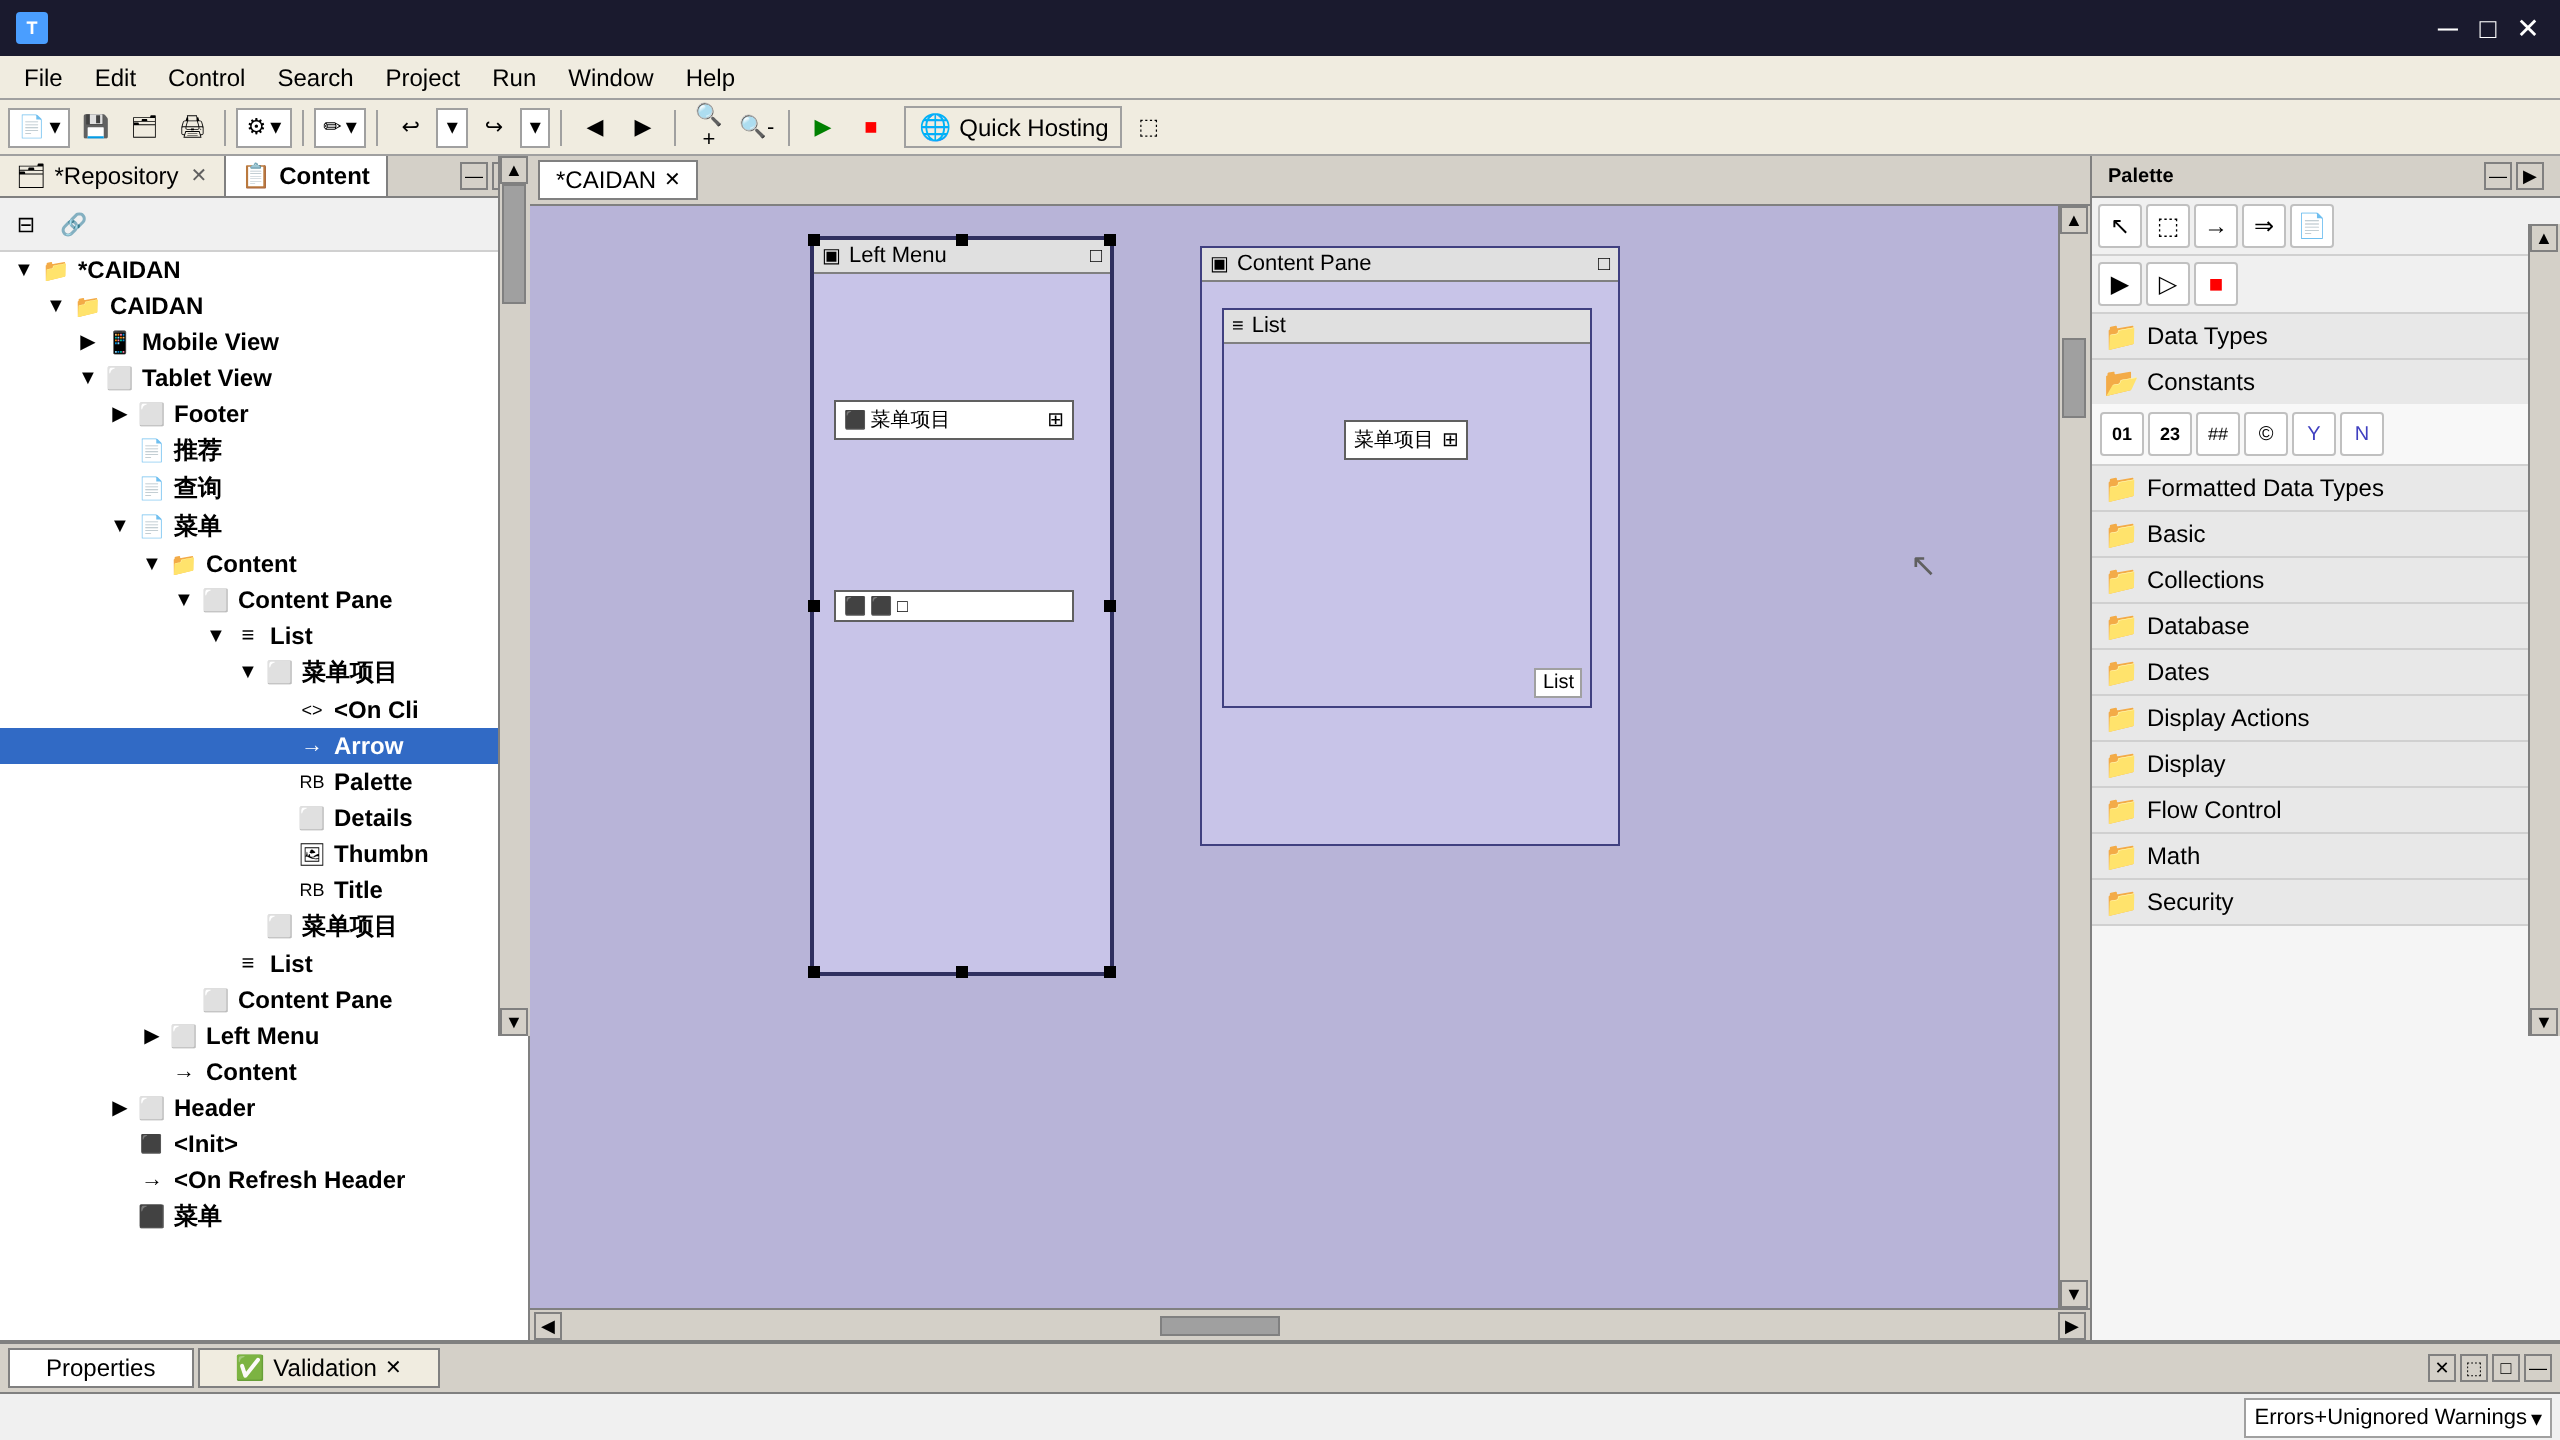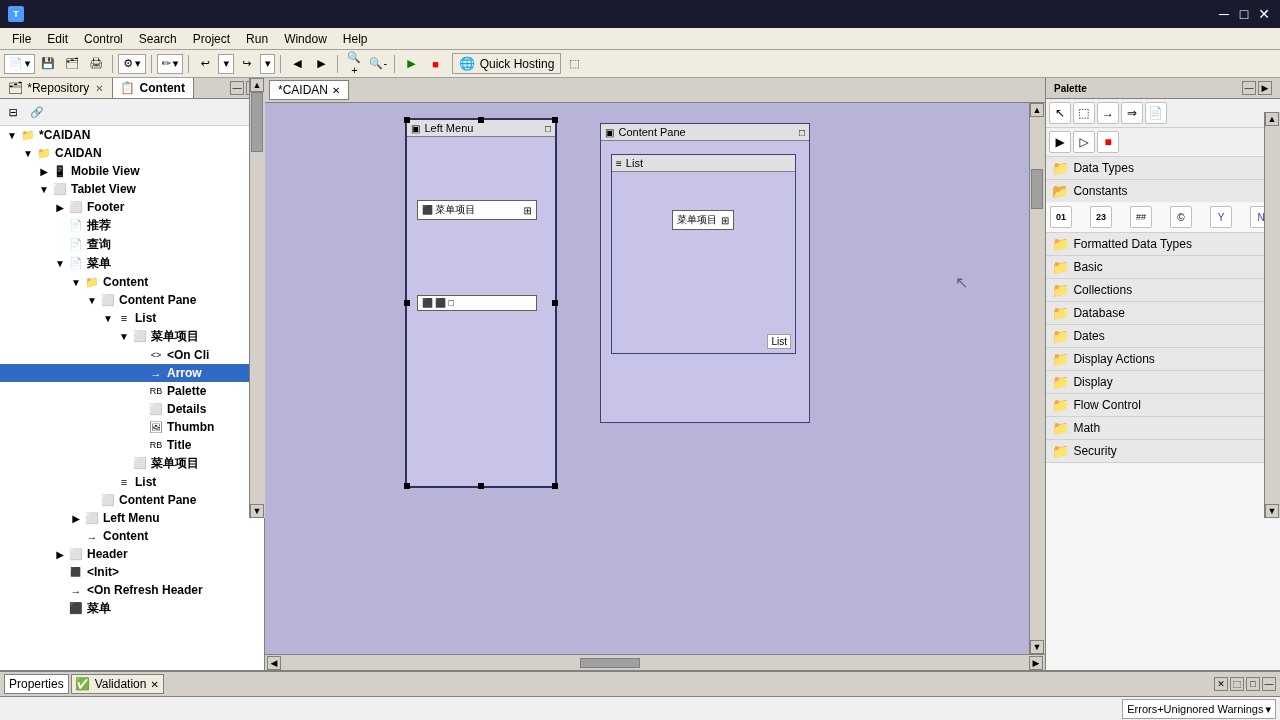--- a/index.html
+++ b/index.html
@@ -57,26 +57,26 @@
     #right-panel-header { background: #d4d0c8; border-bottom: 1px solid #808080; display: flex; align-items: center; justify-content: space-between; padding: 3px 8px; }
     .palette-title { font-size: 10px; font-weight: bold; }
     #palette-content { flex: 1; overflow: auto; }
     
     .palette-toolbar { display: flex; padding: 3px; background: #f0f0f0; border-bottom: 1px solid #d0d0d0; gap: 2px; flex-wrap: wrap; }
     .palette-icon { width: 22px; height: 22px; border: 1px solid transparent; background: white; border-radius: 2px; display: flex; align-items: center; justify-content: center; font-size: 12px; cursor: pointer; border-color: #c0c0c0; }
     
     .palette-section { border-bottom: 1px solid #d0d0d0; }
     .palette-section-header { display: flex; align-items: center; padding: 3px 6px; background: #e8e8e8; cursor: pointer; gap: 4px; font-size: 12px; }
     .palette-folder-icon { color: #d4a843; font-size: 14px; }
-    .palette-icons-row { display: flex; padding: 4px; gap: 18px; background: #f8f8f8; flex-wrap: wrap; }
+    .palette-icons-row { display: flex; padding: 4px; gap: 2px; background: #f8f8f8; flex-wrap: wrap; }
     
     
     #bottom-section { height: 180px; display: flex; flex-direction: column; border-top: 2px solid #808080; background: #f5f5f5; }
     #bottom-tabs { display: flex; background: #d4d0c8; border-bottom: 1px solid #808080; align-items: center; padding: 2px 4px; gap: 2px; }
-    .bottom-tab { padding: 2px 4px; border: 1px solid #808080; background: #f0ece0; cursor: pointer; font-size: 12px; display: flex; align-items: center; gap: 4px; }
+    .bottom-tab { padding: 2px 18px; border: 1px solid #808080; background: #f0ece0; cursor: pointer; font-size: 12px; display: flex; align-items: center; gap: 4px; }
     .bottom-tab.active { background: white; }
     #bottom-toolbar { display: flex; padding: 2px 4px; background: #f0f0f0; border-bottom: 1px solid #d0d0d0; justify-content: flex-end; gap: 2px; }
     #bottom-filter { padding: 2px 4px; border: 1px solid #a0a0a0; background: white; height: 20px; font-size: 11px; display: flex; align-items: center; gap: 2px; cursor: pointer; }
     .scroll-btn { width: 14px; height: 14px; background: #d4d0c8; border: 1px solid #808080; display: flex; align-items: center; justify-content: center; font-size: 9px; cursor: pointer; flex-shrink: 0; }
     
     .panel-header-buttons { display: flex; gap: 2px; }
     .panel-header-btn { width: 14px; height: 14px; border: 1px solid #808080; background: #d4d0c8; display: flex; align-items: center; justify-content: center; font-size: 9px; cursor: pointer; }
 
     .highlighted { background: #316ac5 !important; color: white !important; }
     

